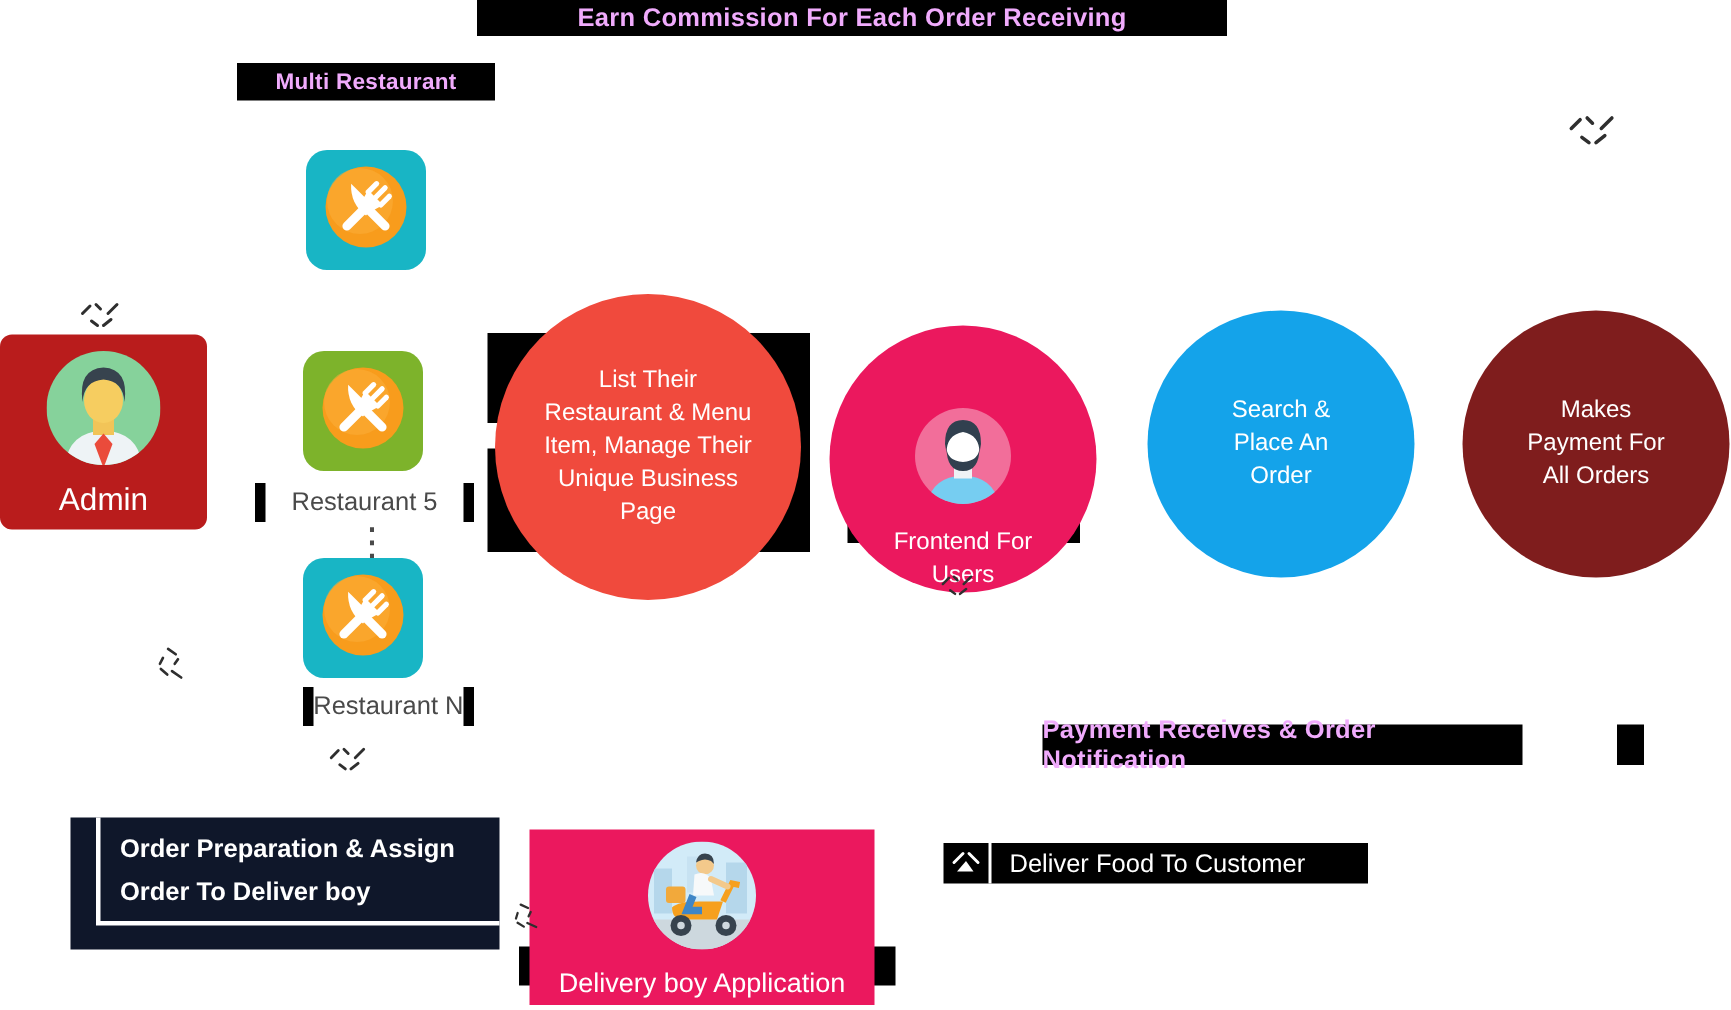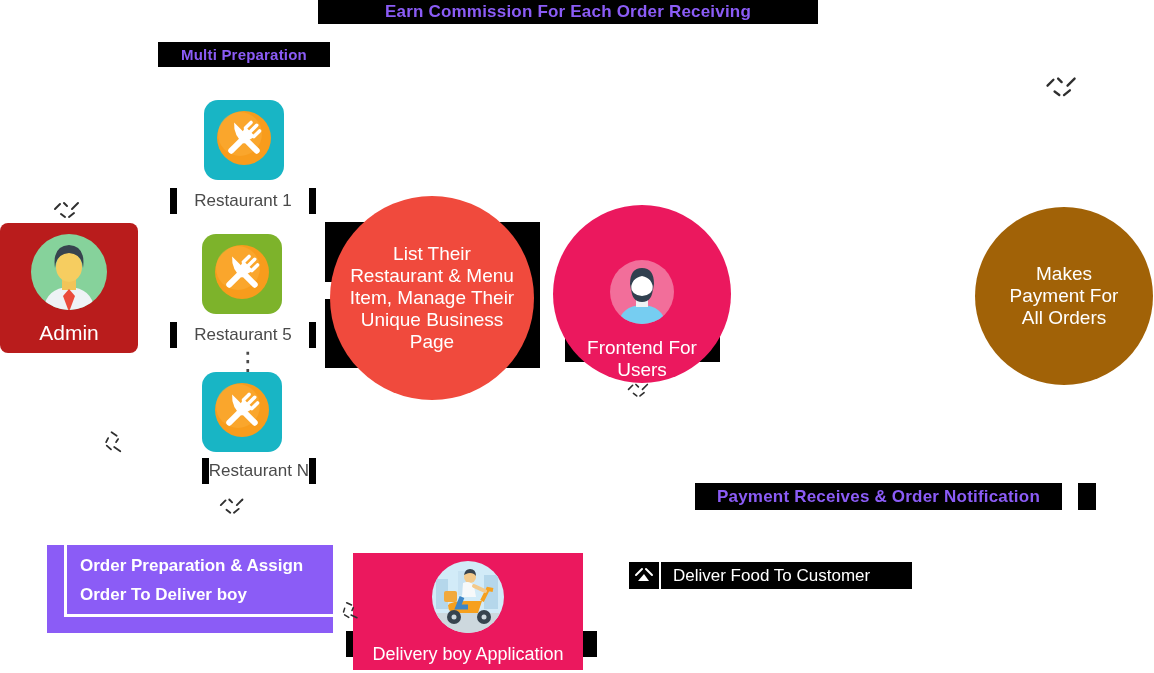--- a/index.html
+++ b/index.html
@@ -1,29 +1,29 @@
 <!DOCTYPE html>
 <html><head>
 <meta charset="utf-8">
 <style>
   html,body{margin:0;padding:0;background:#fff;}
   #canvas{
     position:relative;width:1154px;height:673px;overflow:hidden;background:#fff;
     font-family:"Liberation Sans","DejaVu Sans",sans-serif;
   }
   .banner{
-    position:absolute;background:#000;color:#8b5cf6;display:flex;align-items:center;
+    position:absolute;background:#000;color:#f0abfc;display:flex;align-items:center;
     justify-content:center;font-size:17px;font-weight:600;letter-spacing:.2px;white-space:pre-line;
   }
   .blackbit{position:absolute;background:#000;z-index:1;}
   .whitebit{position:absolute;background:#fff;z-index:2;}
   .circle{
     position:absolute;border-radius:50%;color:#fff;display:flex;flex-direction:column;
     align-items:center;justify-content:center;text-align:center;z-index:3;
-    font-size:19px;line-height:22px;white-space:pre-line;
+    font-size:16px;line-height:22px;white-space:pre-line;
   }
   .circle.avatar-circle{justify-content:flex-start;padding-top:33px;box-sizing:border-box;}
   .circle .txt{white-space:pre-line;}
   .rest-icon{
     position:absolute;width:80px;height:80px;border-radius:14px;display:flex;
     align-items:center;justify-content:center;z-index:2;
   }
   .label-row{
     position:absolute;display:flex;align-items:center;justify-content:space-between;
     width:146px;height:28px;z-index:2;
@@ -36,40 +36,40 @@
     background:#b91c1c;display:flex;flex-direction:column;align-items:center;z-index:2;
   }
   .admin-card .admin-label{color:#fff;font-size:21px;margin-top:7px;}
   .admin-card svg{margin-top:11px;}
   .delivery-card{
     position:absolute;left:353px;top:553px;width:230px;height:117px;background:#eb185e;
     display:flex;flex-direction:column;align-items:center;z-index:2;
   }
   .delivery-card svg{margin-top:8px;}
   .delivery-label{color:#fff;font-size:18px;margin-top:7px;}
-  .orderprep{position:absolute;left:47px;top:545px;width:286px;height:88px;background:#8b5cf6;z-index:2;}
+  .orderprep{position:absolute;left:47px;top:545px;width:286px;height:88px;background:#0f172a;z-index:2;}
   .orderprep .vline{position:absolute;left:17px;top:0;width:3px;height:70px;background:#fff;}
   .orderprep .hline{position:absolute;left:17px;top:69px;width:269px;height:3px;background:#fff;}
   .orderprep .txt{
     position:absolute;left:33px;top:6px;color:#fff;font-size:17px;font-weight:600;
     line-height:29px;white-space:pre-line;
   }
   .deliverfood{position:absolute;left:629px;top:562px;width:283px;height:27px;background:#000;z-index:2;display:flex;align-items:center;}
   .deliverfood .vline{position:absolute;left:30px;top:0;width:2px;height:27px;background:#fff;}
   .deliverfood .txt{color:#fff;font-size:17px;font-weight:400;margin-left:44px;white-space:nowrap;}
   .artifact{position:absolute;z-index:4;}
 </style>
 </head>
 <body>
 
 <div id="canvas">
 
   <div class="banner" style="left:318px;top:0;width:500px;height:24px;">Earn Commission For Each Order Receiving</div>
 
-  <div class="banner" style="left:158px;top:42px;width:172px;height:25px;font-size:15px;font-weight:700;">Multi Preparation</div>
+  <div class="banner" style="left:158px;top:42px;width:172px;height:25px;font-size:15px;font-weight:700;">Multi Restaurant</div>
 
   <div class="admin-card">
     <span>
       <svg width="76" height="76" viewBox="0 0 76 76">
         <defs>
             <clipPath id="admclip">
               <circle cx="38" cy="38" r="38"></circle>
             </clipPath>
           </defs>
         <circle cx="38" cy="38" r="38" fill="#86d29b"></circle>
@@ -99,25 +99,20 @@
             <path d="M-7 -9 L7 -9 L5 -2 Q0 2 -5 -2 Z" fill="#fff"></path>
           </g>
           <g transform="rotate(-45)">
             <line x1="0" y1="18" x2="0" y2="2" stroke="#fff" stroke-width="6" stroke-linecap="round"></line>
             <path d="M-4 4 L4 4 L4 -18 Q-6 -9 -4 4 Z" fill="#fff"></path>
           </g>
         </g>
       </svg>
     </span>
   </div>
-  <div class="label-row" style="left:170px;top:187px;">
-    <span class="label-bar"></span>
-    <span class="label-text">Restaurant 1</span>
-    <span class="label-bar"></span>
-  </div>
 
   <div class="rest-icon" style="left: 202px; top: 234px; background: rgb(125, 179, 43);">
     <span>
       <svg width="80" height="80" viewBox="0 0 80 80">
         <circle cx="40" cy="40" r="27" fill="#f89c1c"></circle>
         <circle cx="36" cy="36" r="22" fill="#fbb03b" opacity="0.5"></circle>
         <g transform="translate(40 40)">
           <g transform="rotate(45)">
             <line x1="0" y1="18" x2="0" y2="-4" stroke="#fff" stroke-width="6" stroke-linecap="round"></line>
             <line x1="-6" y1="-16" x2="-6" y2="-8" stroke="#fff" stroke-width="3.5" stroke-linecap="round"></line>
@@ -173,21 +168,21 @@
   <div class="blackbit" style="left:565px;top:333px;width:155px;height:29px;"></div>
 
   <div class="circle" style="left: 330px; top: 196px; width: 204px; height: 204px; background: rgb(240, 74, 61);">
     <span class="txt">List Their
 Restaurant &amp; Menu
 Item, Manage Their
 Unique Business
 Page</span>
   </div>
 
-  <div class="circle avatar-circle" style="left: 553px; top: 205px; width: 178px; height: 178px; background: rgb(235, 24, 94);">
+  <div class="circle avatar-circle" style="left: 553px; top: 217px; width: 178px; height: 178px; background: rgb(235, 24, 94);">
     <span>
       <svg width="64" height="64" viewBox="0 0 64 64">
         <defs>
             <clipPath id="usrclip">
               <circle cx="32" cy="32" r="32"></circle>
             </clipPath>
           </defs>
         <circle cx="32" cy="32" r="32" fill="#f26e9a"></circle>
         <g clip-path="url(#usrclip)">
           <path d="M8 66 Q10 46 32 45 Q54 46 56 66 Z" fill="#76cdf1"></path>
@@ -195,28 +190,33 @@
           <ellipse cx="32" cy="26" rx="11" ry="13" fill="#fff"></ellipse>
           <path d="M20 24 Q20 8 32 8 Q44 8 44 24 L43 30 Q43 18 32 16 Q21 18 21 30 Z" fill="#31404f"></path>
           <path d="M21 26 Q21 42 32 42 Q43 42 43 26 Q43 35 32 36 Q21 35 21 26 Z" fill="#31404f"></path>
         </g>
       </svg>
     </span>
     <span class="txt" style="margin-top:8px;">Frontend For
 Users</span>
   </div>
 
-
-  <div class="circle" style="left: 975px; top: 207px; width: 178px; height: 178px; background: #a16207;">
+  <div class="circle" style="left: 765px; top: 207px; width: 178px; height: 178px; background: rgb(20, 163, 234);">
+    <span class="txt">Search &amp;
+Place An
+Order</span>
+  </div>
+
+  <div class="circle" style="left: 975px; top: 207px; width: 178px; height: 178px; background: #7f1d1d;">
     <span class="txt">Makes
 Payment For
 All Orders</span>
   </div>
 
-  <div class="banner" style="left:695px;top:483px;width:367px;height:27px;">Payment Receives &amp; Order Notification</div>
+  <div class="banner" style="left:695px;top:483px;width:320px;height:27px;">Payment Receives &amp; Order Notification</div>
   <div class="blackbit" style="left:1078px;top:483px;width:18px;height:27px;z-index:2;"></div>
 
   <div class="orderprep">
     <div class="vline"></div>
     <div class="hline"></div>
     <div class="txt">Order Preparation &amp; Assign
 Order To Deliver boy</div>
   </div>
 
   <div class="blackbit" style="left:346px;top:631px;width:251px;height:26px;"></div>

